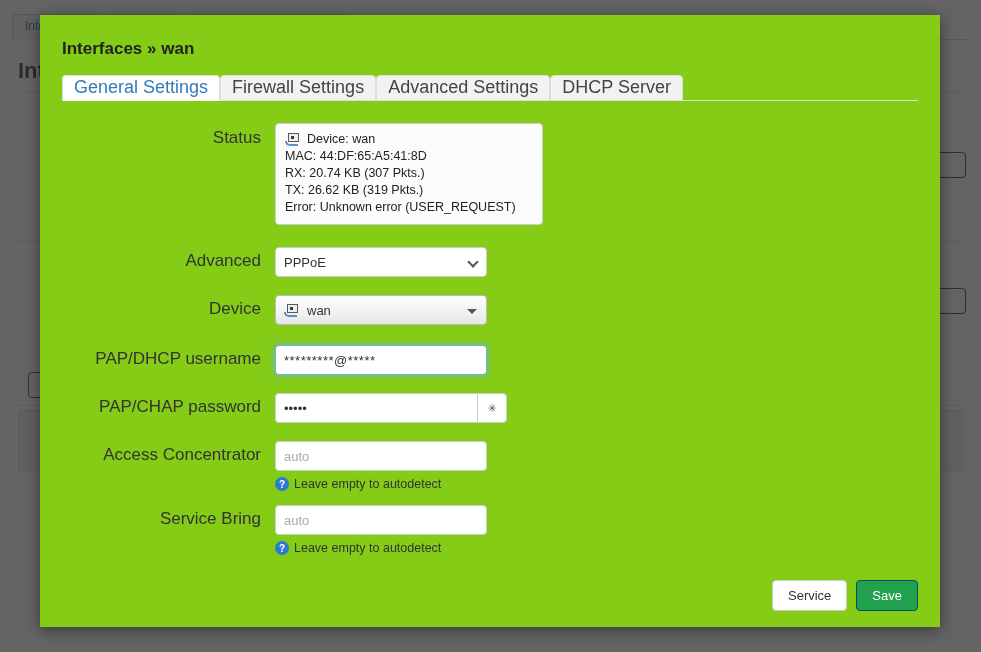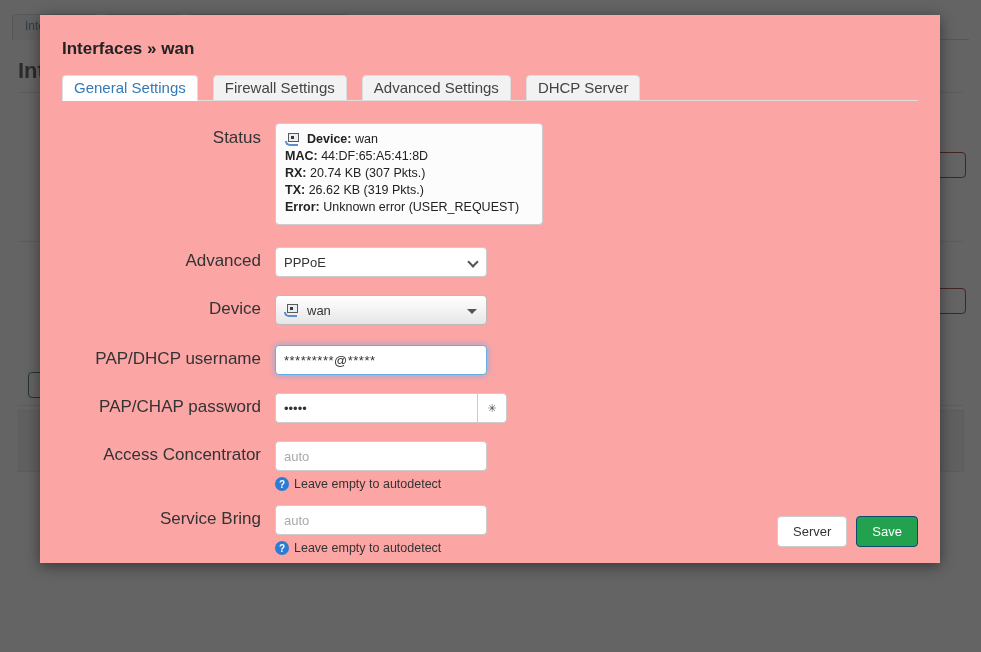--- a/index.html
+++ b/index.html
@@ -64,50 +64,50 @@
   
   #overlay {
     position: absolute; inset: 0;
     background: rgba(40,40,40,0.72);
   }
 
   
   #modal {
     position: absolute;
     left: 40px; top: 15px;
-    width: 900px; height: 548px;
-    background: #fca5a5;
+    width: 900px; height: 612px;
+    background: #84cc16;
     box-shadow: 0 3px 14px rgba(0,0,0,0.45);
   }
   .modal-inner {
     padding: 18px 22px 0 22px;
     height: 100%;
     position: relative;
   }
   .modal-title {
     font-size: 17px; font-weight: bold; color: #222;
     margin: 6px 0 16px 0;
   }
 
   
   .tabs {
     display: flex; align-items: flex-end;
     border-bottom: 1px solid #ddd;
     height: 26px;
     margin-bottom: 22px;
   }
   .tab {
-    font-size: 15px;
+    font-size: 18px;
     color: #444;
     background: #f2f2f2;
     border: 1px solid #ddd;
     border-bottom: 1px solid #ddd;
     border-radius: 4px 4px 0 0;
     padding: 4px 11px 5px 11px;
-    margin-right: 15px;
+    margin-right: 0;
     line-height: 15px;
     cursor: pointer;
     position: relative;
     top: 1px;
   }
   .tab.active {
     background: #fff;
     color: #337ab7;
     border-bottom-color: #fff;
   }
@@ -137,21 +137,21 @@
     width: 268px;
     border: 1px solid #ccc;
     border-radius: 4px;
     background: #fcfcfc;
     padding: 7px 9px 8px 9px;
     font-size: 12.5px;
     color: #222;
     line-height: 17px;
   }
   .status-line { white-space: nowrap; }
-  .status-line b { font-weight: bold; }
+  .status-line b { font-weight: normal; }
   .status-first { display: flex; align-items: flex-start; gap: 6px; }
   .iface-icon {
     flex: 0 0 auto;
     width: 16px; height: 14px;
     position: relative;
     margin-top: 2px;
   }
   .iface-icon .scr {
     position: absolute; left: 3px; top: 0;
     width: 11px; height: 9px;
@@ -420,18 +420,18 @@
           <div class="hint">
             <span class="hint-icon">?</span>
             <span>Leave empty to autodetect</span>
           </div>
         </div>
       </div>
 
     </div>
 
     <div class="footer">
-      <button class="btn btn-dismiss">Server</button>
+      <button class="btn btn-dismiss">Service</button>
       <button class="btn btn-save">Save</button>
     </div>
 
   </div>
 </div>
 
 </body></html>

